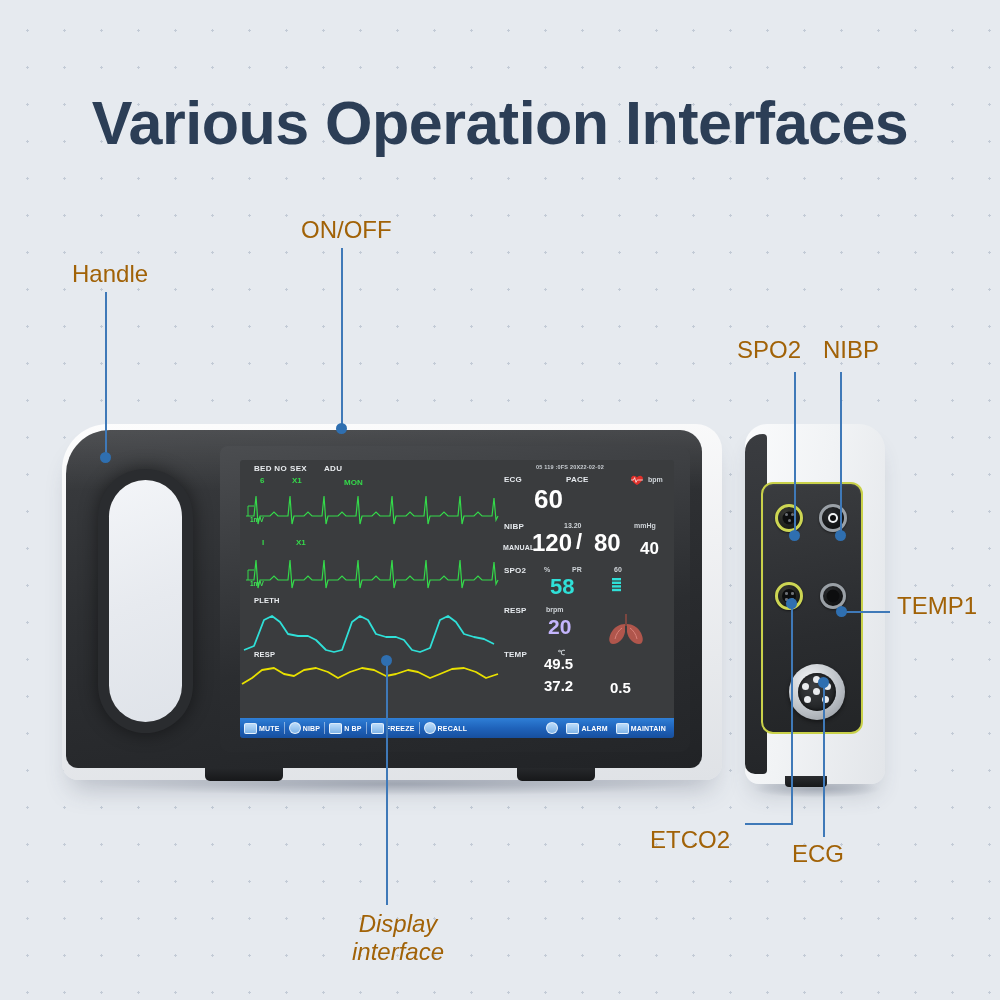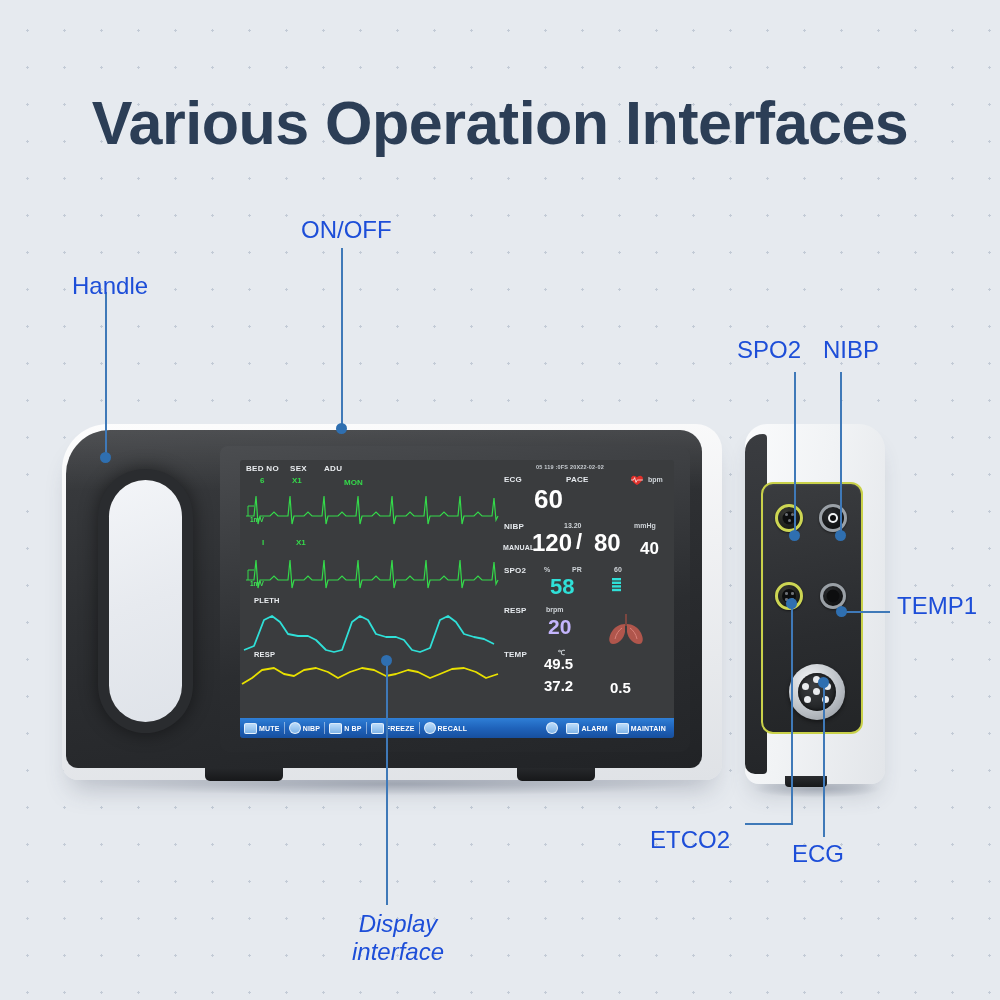--- a/index.html
+++ b/index.html
@@ -13,22 +13,22 @@
   }
 
   
   .page-title{
     position:absolute;left:0;top:88px;width:1000px;text-align:center;
     font-size:61px;font-weight:700;color:#2c3e56;letter-spacing:-0.5px;
     white-space:nowrap;
   }
 
   
-  .callout{position:absolute;color:#1d4ed8;font-size:24px;white-space:nowrap;}
-  .cl-handle{left:72px;top:260px;margin-top:12px;}
+  .callout{position:absolute;color:#a16207;font-size:24px;white-space:nowrap;}
+  .cl-handle{left:72px;top:260px;}
   .cl-onoff{left:301px;top:216px;}
   .cl-display{left:352px;top:910px;text-align:center;line-height:1.16;font-style:italic;}
   .cl-spo2{left:737px;top:336px;}
   .cl-nibp{left:823px;top:336px;}
   .cl-temp1{left:897px;top:592px;}
   .cl-etco2{left:650px;top:826px;}
   .cl-ecg{left:792px;top:840px;}
 
   
   .lead{position:absolute;background:#3f79b8;}
@@ -184,21 +184,21 @@
   <div class="df-body"></div>
   <div class="df-bodyhl"></div>
   <div class="handle-slot"></div>
   <div class="foot foot-l"></div>
   <div class="foot foot-r"></div>
   <div class="screen-bezel"></div>
 
   <div class="screen">
 
     <div class="wave-area">
-      <div class="hdr" style="left:6px;top:4px;">BED NO</div>
+      <div class="hdr" style="left:14px;top:4px;">BED NO</div>
       <div class="hdr" style="left:50px;top:4px;">SEX</div>
       <div class="hdr" style="left:84px;top:4px;">ADU</div>
       <div class="grn" style="left:20px;top:16px;">6</div>
       <div class="grn" style="left:52px;top:16px;">X1</div>
       <div class="grn" style="left:104px;top:18px;">MON</div>
 
       <svg width="260" height="44" style="position:absolute;left:0;top:26px;">
         <polyline fill="none" stroke="#34d94a" stroke-width="1.2" points="6,30 14,30 16,10 18,38 20,30 30,30 34,26 38,30 48,30 50,10 52,38 54,30 64,30 68,26 72,30 82,30 84,10 86,38 88,30 98,30 102,26 106,30 116,30 118,10 120,38 122,30 132,30 136,26 140,30 150,30 152,10 154,38 156,30 166,30 170,26 174,30 184,30 186,10 188,38 190,30 200,30 204,26 208,30 218,30 220,10 222,38 224,30 234,30 238,26 242,30 252,30 254,12 256,34 258,30"></polyline>
         <path d="M8,30 L8,20 L14,20" fill="none" stroke="#34d94a" stroke-width="1"></path>
       </svg>

